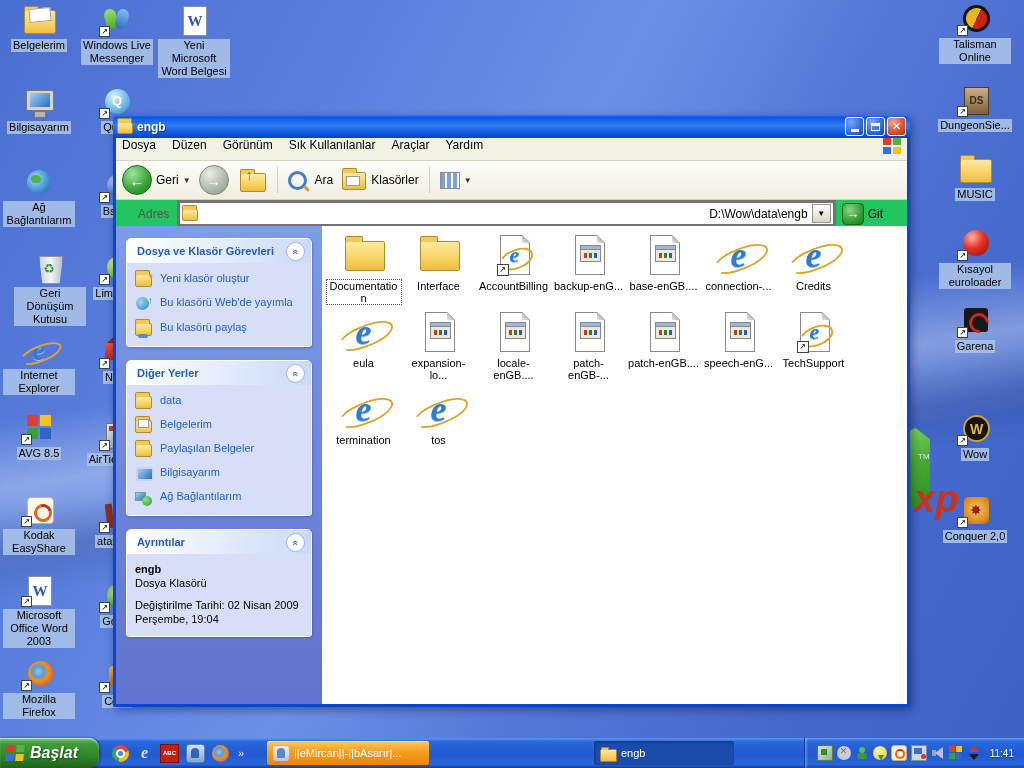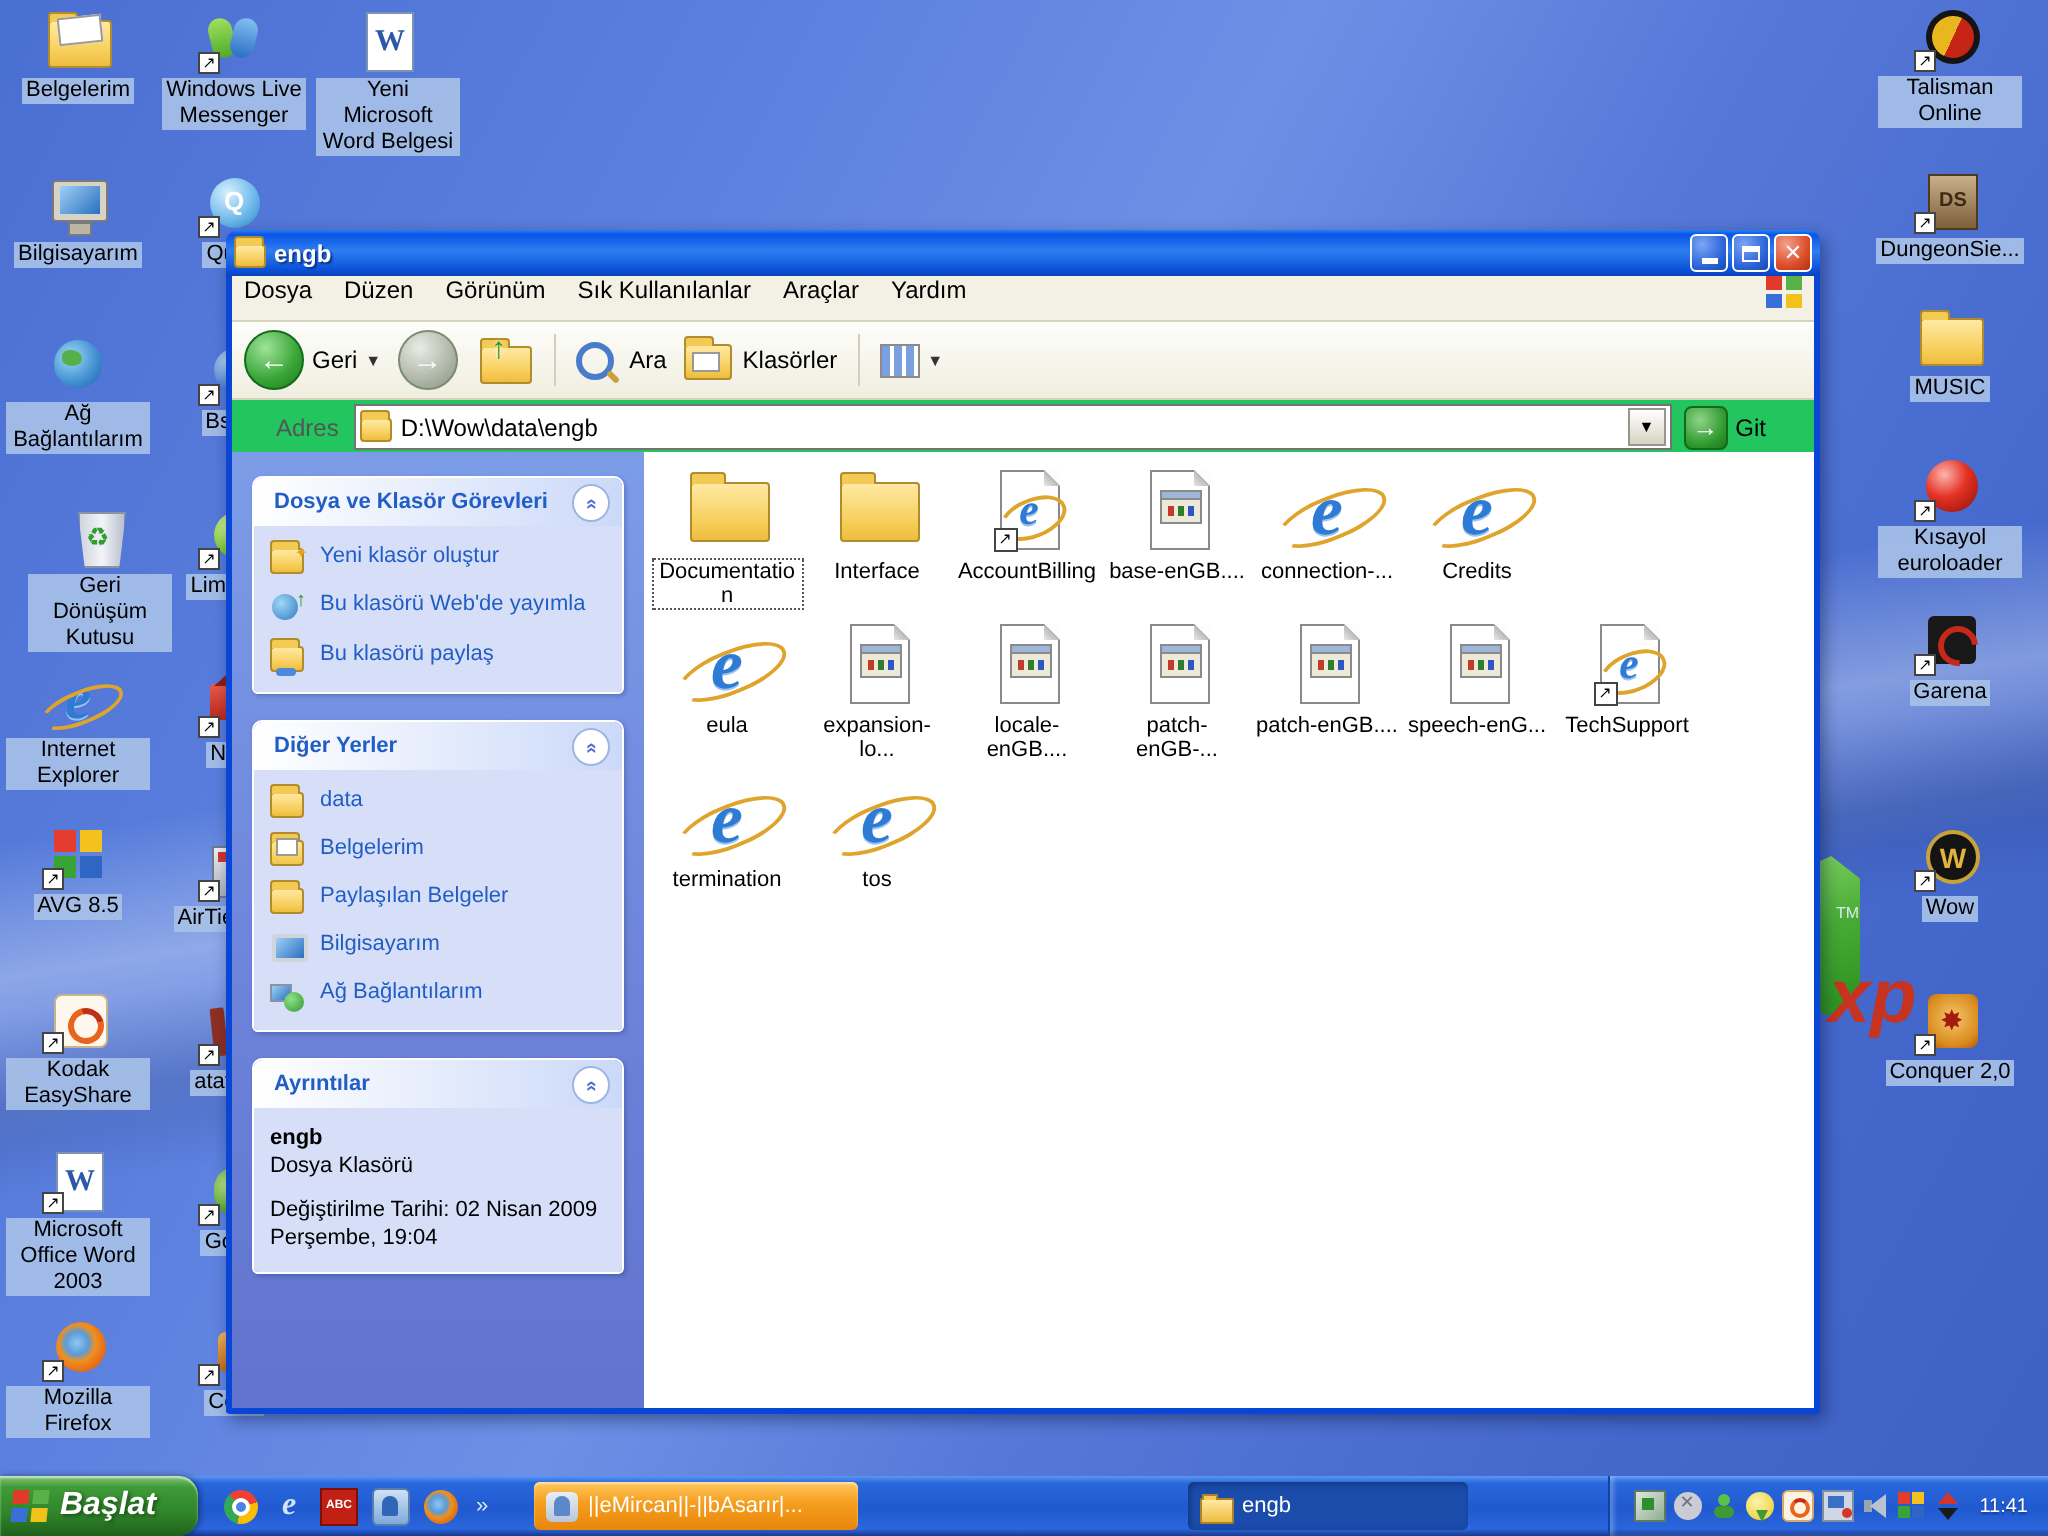--- a/index.html
+++ b/index.html
@@ -139,21 +139,21 @@
   .mag{position:relative;width:13px;height:13px;border:3px solid #4a7ccc;border-radius:50%;box-sizing:content-box;margin-right:4px;}
   .mag::after{content:"";position:absolute;left:12px;top:13px;width:7px;height:3px;background:#caa23c;transform:rotate(45deg);border-radius:2px;}
   .tb-folders{position:relative;width:26px;height:22px;}
   .tb-folders .gfolder{left:1px;top:3px;width:22px;height:16px;}
   .tb-folders .gfolder::after{content:"";position:absolute;left:3px;top:3px;width:12px;height:8px;background:#fff;border:1px solid #999;}
   .views-ic{width:18px;height:15px;background:#fff;border:1px solid #8a8a8a;
     background-image:repeating-linear-gradient(90deg,#7ba0e0 0 4px,#fff 4px 6px);}
 
   .addrbar{height:27px;background:#22c55e;border-bottom:1px solid #fff;display:flex;align-items:center;padding:0 20px;gap:6px;font-size:12px;}
   .addr-label{color:#555;padding:0 2px;}
-  .addr-input{flex:1;height:21px;background:#fff;border:1px solid #737373;display:flex;align-items:center;gap:4px;padding:0 2px;}
+  .addr-input{flex:1;height:21px;background:#fff;border:3px solid #737373;display:flex;align-items:center;gap:4px;padding:0 2px;text-align:right;}
   .mini-folder{position:relative;width:16px;height:13px;flex:none;}
   .mini-folder .gfolder{left:0;top:2px;width:14px;height:10px;}
   .addr-text{flex:1;font-size:12px;color:#000;}
   .addr-dd{width:17px;height:17px;background:linear-gradient(180deg,#fff,#d8d4c4);border:1px solid #9a958a;font-size:8px;display:flex;align-items:center;justify-content:center;}
   .go-btn{display:flex;align-items:center;gap:4px;font-size:12px;color:#000;padding-right:4px;}
   .go-ic{width:20px;height:20px;border-radius:4px;background:radial-gradient(circle at 35% 30%,#8ed489,#2f9a2e 65%,#187a1e);
     border:1px solid #15691a;color:#fff;display:flex;align-items:center;justify-content:center;font-weight:bold;font-size:13px;}
 
   .wincontent{position:absolute;left:0;right:0;top:111px;bottom:0;display:flex;overflow:hidden;}
   .explorer-bar{width:206px;flex:none;background:linear-gradient(180deg,#7c9ce8 0%,#6d84da 55%,#6073ce 100%);padding:12px 10px 0;box-sizing:border-box;overflow:hidden;}
@@ -634,20 +634,28 @@
               </div>
           </div>
           <div class="filbl">AccountBilling</div>
         </div>
         <div class="fitem">
           <div class="figlyph">
               <div class="f-doc">
                 <div class="mini"></div>
               </div>
             </div>
+          <div class="filbl">backup-enG...</div>
+        </div>
+        <div class="fitem">
+          <div class="figlyph">
+              <div class="f-doc">
+                <div class="mini"></div>
+              </div>
+            </div>
           <div class="filbl">base-enGB....</div>
         </div>
         <div class="fitem">
           <div class="figlyph">
               <div class="ge">
                 <span class="e">e</span>
               </div>
             </div>
           <div class="filbl">connection-...</div>
         </div>

